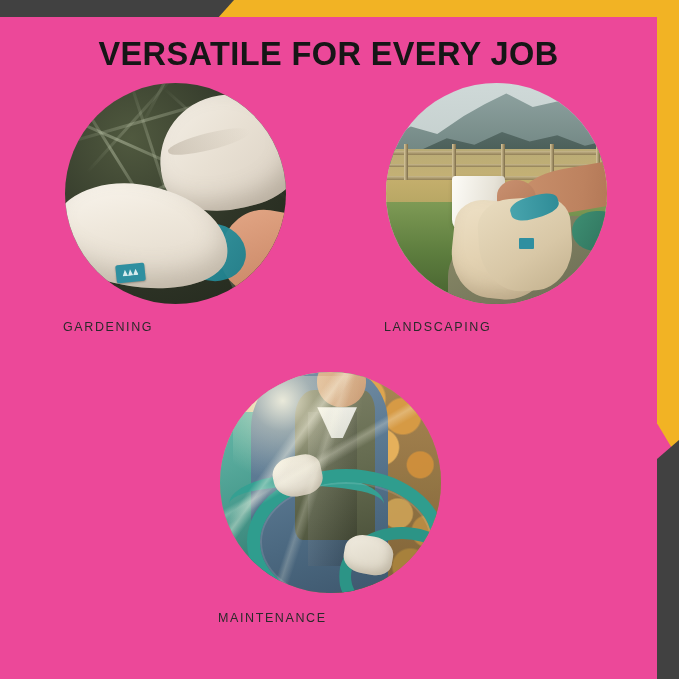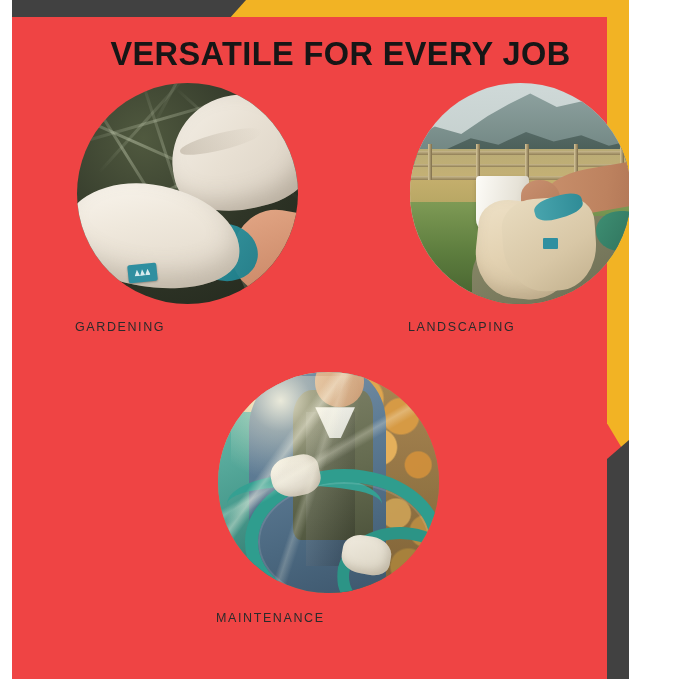--- a/index.html
+++ b/index.html
@@ -2,26 +2,25 @@
 <html><head>
 <meta charset="utf-8">
 <style>
   html, body {
     margin: 0;
     padding: 0;
     background: #ffffff;
   }
   #infographic {
     position: relative;
-    width: 617px;
+    width: 679px;
     height: 679px;
-    background: #ef4444;
+    background: #ec4899;
     overflow: hidden;
     font-family: "Liberation Sans", sans-serif;
-    margin-left: 12px;
   }
 
   
   .top-band {
     position: absolute;
     top: 0; left: 0;
     width: 679px; height: 17px;
     background: #f2b324;
   }
   .top-band-dark {
@@ -59,22 +58,22 @@
     font-family: "Liberation Sans", sans-serif;
     -webkit-font-smoothing: antialiased;
   }
 
   
   .tile {
     position: absolute;
     width: 225px;
   }
   .tile-1 { left: 63px;  top: 83px; }
-  .tile-2 { left: 396px; top: 83px; }
-  .tile-3 { left: 204px; top: 372px; }
+  .tile-2 { left: 384px; top: 83px; }
+  .tile-3 { left: 218px; top: 372px; }
 
   .photo {
     position: relative;
     width: 221px;
     height: 221px;
     border-radius: 50%;
     overflow: hidden;
     margin: 0 auto;
   }
   .caption {

